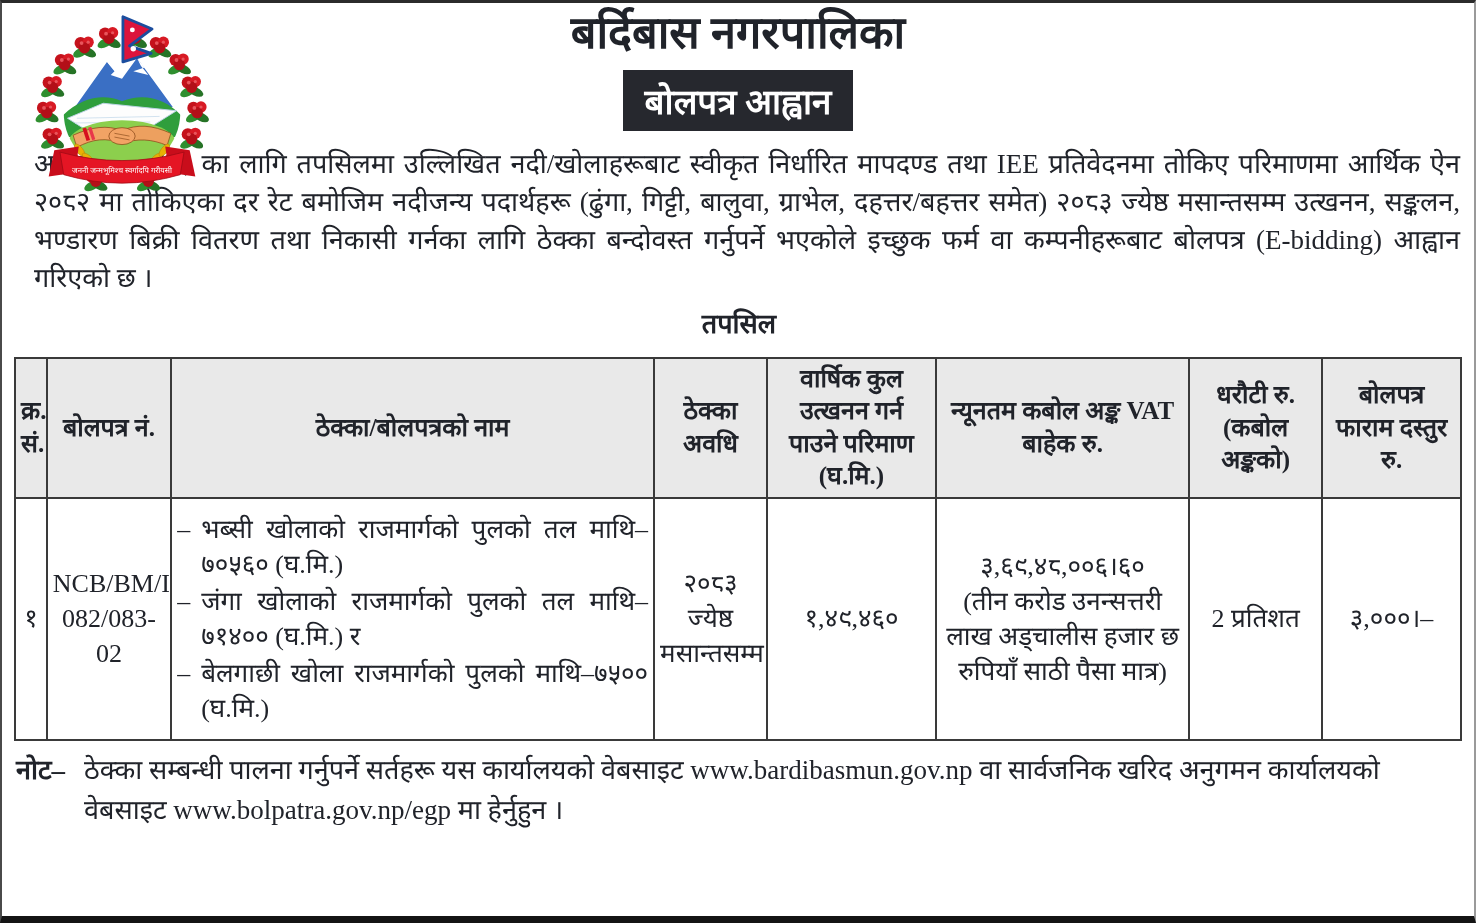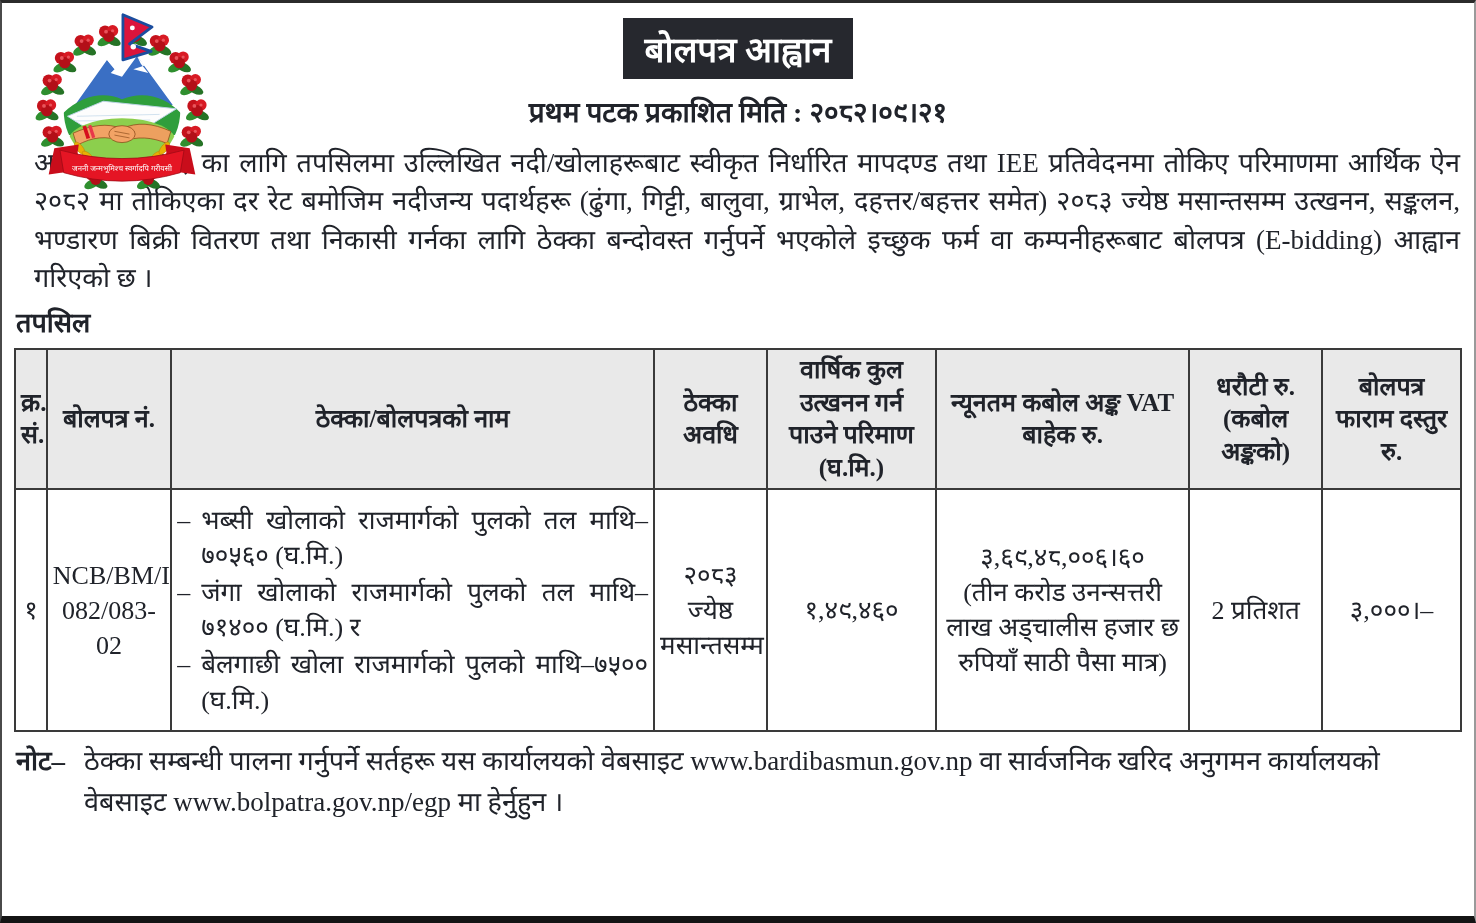--- a/index.html
+++ b/index.html
@@ -19,21 +19,21 @@
   .hdr{position:relative;text-align:center;}
   .emblem{position:absolute;left:14px;top:2px;width:188px;height:192px;}
   .muni-title{font-size:45px;font-weight:bold;line-height:1.1;margin:2px 0 0 0;letter-spacing:0;}
   .office-line{font-size:31px;font-weight:bold;margin-top:7px;}
   .loc-line{font-size:28px;font-weight:bold;margin-top:9px;}
   .title-box{display:inline-block;background:#26282e;color:#ffffff;
     font-size:35px;font-weight:bold;padding:7px 22px;margin-top:11px;}
   .pub-line{font-size:28px;font-weight:bold;margin-top:13px;}
   
   .intro{font-size:27px;line-height:1.42;text-align:justify;margin:14px 2px 0 20px;}
-  .tapasil{font-size:27px;font-weight:bold;margin:6px 0 8px 2px;}
+  .tapasil{font-size:27px;font-weight:bold;margin:6px 0 16px 2px;text-align:center;}
   
   table.sched{width:100%;border-collapse:collapse;table-layout:fixed;}
   table.sched th,table.sched td{
     border:2px solid #3a3a3a;vertical-align:middle;text-align:center;
     padding:4px 5px;overflow:hidden;}
   table.sched th{background:#e9e9e9;font-size:25px;font-weight:bold;line-height:1.3;height:118px;}
   table.sched td{font-size:26px;line-height:1.35;height:232px;}
   .pre{white-space:pre-line;}
   .name-cell{text-align:left;vertical-align:middle;padding:6px 4px 6px 10px;}
   .bid-item{display:flex;align-items:flex-start;margin:2px 0;}
@@ -132,26 +132,23 @@
 
         <g>
           <path d="M28,146 L54,142 L50,170 L22,174 Z" fill="#c90d1b"></path>
           <path d="M172,146 L146,142 L150,170 L178,174 Z" fill="#c90d1b"></path>
           <path d="M34,148 Q100,166 166,148 L162,172 Q100,190 38,172 Z" fill="#e51524" stroke="#9c0a14" stroke-width="0.8"></path>
           <text x="100" y="170" text-anchor="middle" font-size="8.2" fill="#ffffff">जननी जन्मभूमिश्च स्वर्गादपि गरीयसी</text>
         </g>
       </svg>
     </div>
 
+    <h1 class="muni-title">बर्दिबास नगरपालिका</h1>
     <div>
       <span class="title-box">बोलपत्र आह्वान</span>
-    </div>
-    <div class="pub-line">
-      <span>प्रथम पटक प्रकाशित मिति :</span>
-      <span>२०८२।०९।२१</span>
     </div>
   </div>
 
   <p class="intro">आ.व. २०८२/८३ का लागि तपसिलमा उल्लिखित नदी/खोलाहरूबाट स्वीकृत निर्धारित मापदण्ड तथा IEE प्रतिवेदनमा तोकिए परिमाणमा आर्थिक ऐन २०८२ मा तोकिएका दर रेट बमोजिम नदीजन्य पदार्थहरू (ढुंगा, गिट्टी, बालुवा, ग्राभेल, दहत्तर/बहत्तर समेत) २०८३ ज्येष्ठ मसान्तसम्म उत्खनन, सङ्कलन, भण्डारण बिक्री वितरण तथा निकासी गर्नका लागि ठेक्का बन्दोवस्त गर्नुपर्ने भएकोले इच्छुक फर्म वा कम्पनीहरूबाट बोलपत्र (E-bidding) आह्वान गरिएको छ ।</p>
   <div class="tapasil">तपसिल</div>
 
   <table class="sched">
     <colgroup>
       <col style="width:2.2%">
         <col style="width:8.6%">

